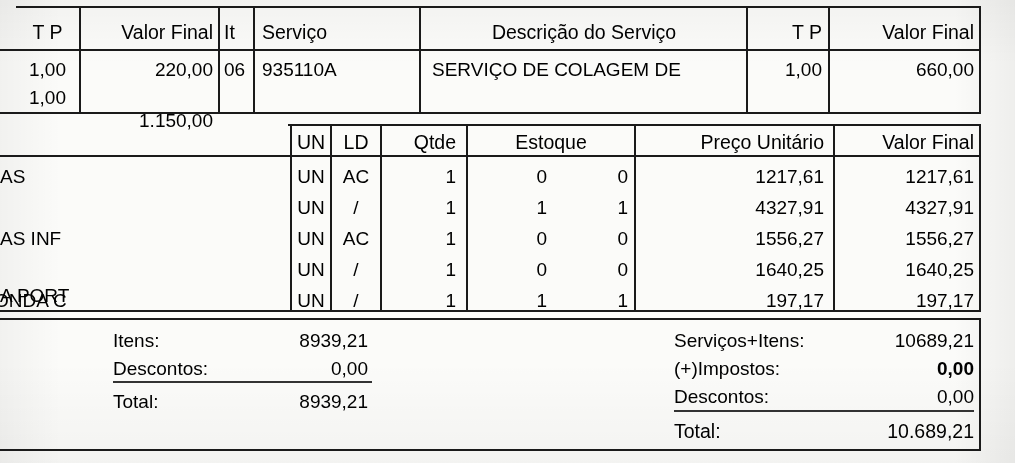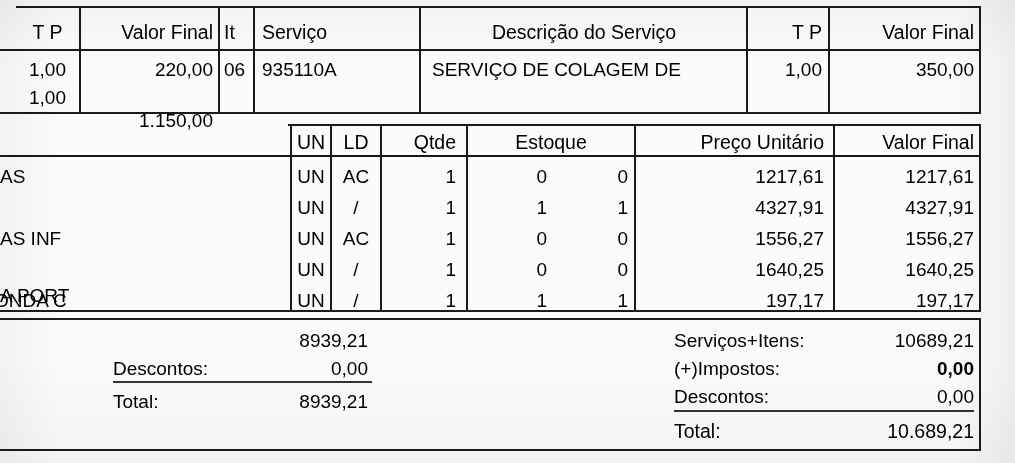--- a/index.html
+++ b/index.html
@@ -91,21 +91,21 @@
   <div class="cell hdr l" style="left:262px; top:22px; width:150px; height:22px;">Serviço</div>
   <div class="cell hdr r" style="left:752px; top:22px; width:70px; height:22px;">T P</div>
   <div class="cell hdr r" style="left:834px; top:22px; width:140px; height:22px;">Valor Final</div>
 
   <div class="cell c" style="left:20px; top:58px; width:55px; height:22px;">1,00</div>
   <div class="cell r" style="left:85px; top:58px; width:128px; height:22px;">220,00</div>
   <div class="cell l" style="left:224px; top:58px; width:28px; height:22px;">06</div>
   <div class="cell l" style="left:262px; top:58px; width:150px; height:22px;">935110A</div>
   <div class="cell l" style="left:432px; top:58px; width:310px; height:22px;">SERVIÇO DE COLAGEM DE</div>
   <div class="cell r" style="left:752px; top:58px; width:70px; height:22px;">1,00</div>
-  <div class="cell r" style="left:834px; top:58px; width:140px; height:22px;">350,00</div>
+  <div class="cell r" style="left:834px; top:58px; width:140px; height:22px;">660,00</div>
 
   <div class="cell c" style="left:20px; top:86px; width:55px; height:22px;">1,00</div>
   <div class="cell r" style="left:85px; top:86px; width:128px; height:22px;margin-top:23px;">1.150,00</div>
 
   <div class="hline" style="left:288px; top:124px; width:693px;"></div>
   <div class="hline" style="left:0px; top:155px; width:981px;"></div>
   <div class="hline" style="left:0px; top:310px; width:981px;"></div>
   <div class="hline" style="left:0px; top:318px; width:981px;"></div>
 
   <div class="vline" style="left:290px; top:126px; height:184px;"></div>
@@ -161,20 +161,21 @@
 
   <div class="cell l" style="left:-6px; top:289px; width:292px; height:22px;">ONDA C</div>
   <div class="cell c" style="left:293px; top:289px; width:36px; height:22px;">UN</div>
   <div class="cell c" style="left:333px; top:289px; width:46px; height:22px;">/</div>
   <div class="cell r" style="left:384px; top:289px; width:72px; height:22px;">1</div>
   <div class="cell r" style="left:470px; top:289px; width:77px; height:22px;">1</div>
   <div class="cell r" style="left:551px; top:289px; width:77px; height:22px;">1</div>
   <div class="cell r" style="left:638px; top:289px; width:186px; height:22px;">197,17</div>
   <div class="cell r" style="left:837px; top:289px; width:137px; height:22px;">197,17</div>
 
+  <div class="cell l" style="left:113px; top:329px; width:160px; height:22px;">Itens:</div>
   <div class="cell r" style="left:240px; top:329px; width:128px; height:22px;">8939,21</div>
 
   <div class="cell l" style="left:113px; top:357px; width:160px; height:22px;">Descontos:</div>
   <div class="cell r" style="left:240px; top:357px; width:128px; height:22px;">0,00</div>
 
   <div class="hline thin" style="left:113px; top:381px; width:259px; height:2px;"></div>
 
   <div class="cell l" style="left:113px; top:390px; width:160px; height:22px;">Total:</div>
   <div class="cell r" style="left:240px; top:390px; width:128px; height:22px;">8939,21</div>
 

